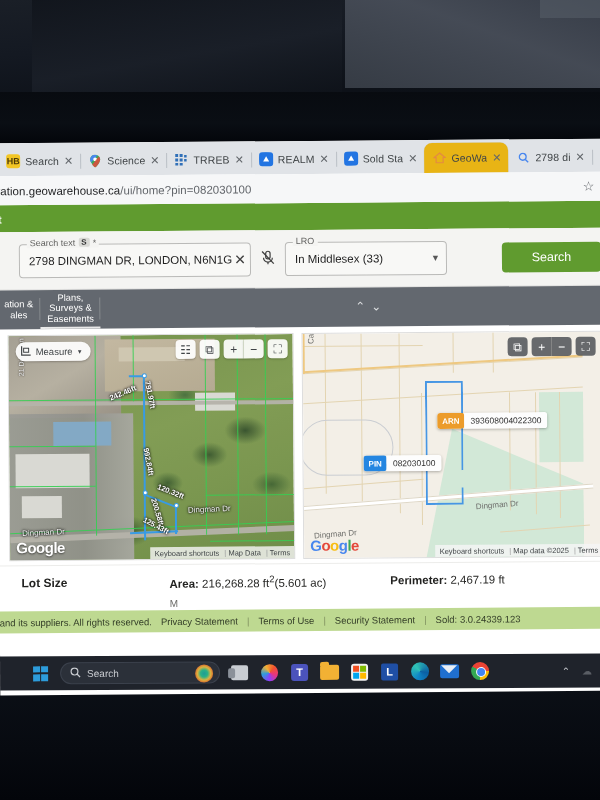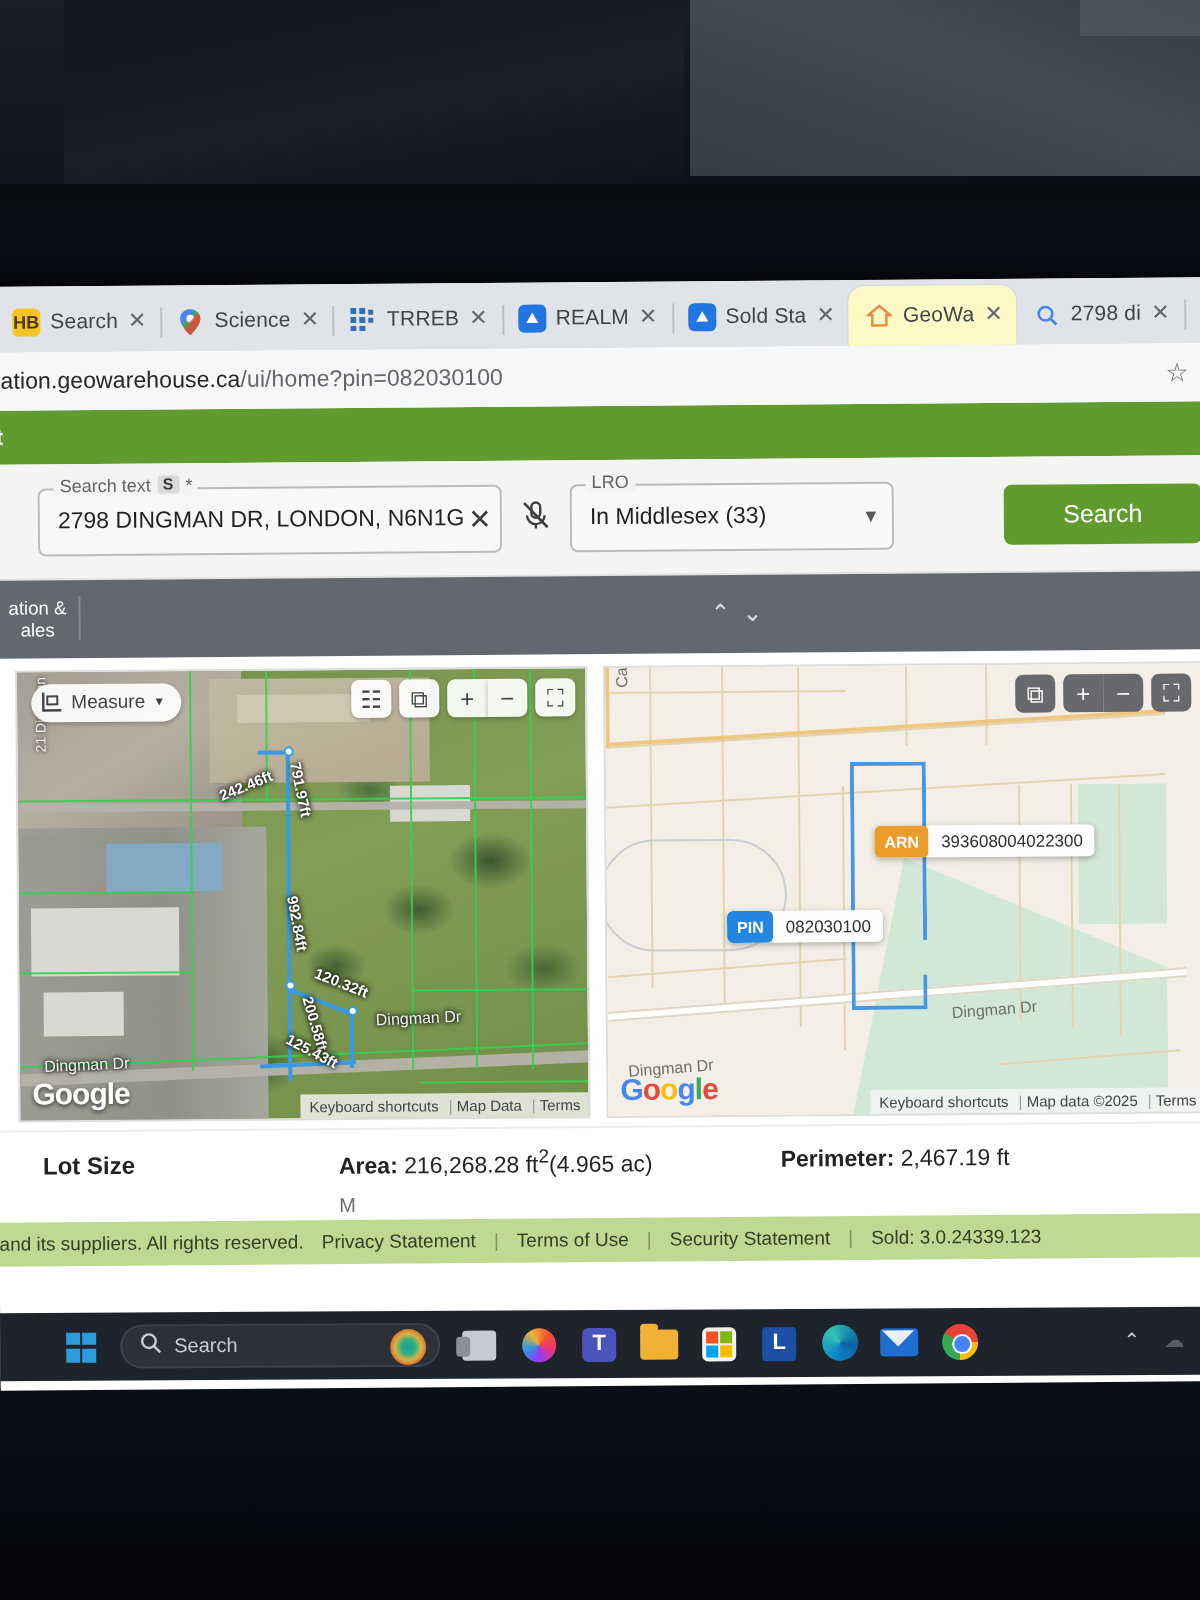--- a/index.html
+++ b/index.html
@@ -66,21 +66,21 @@
     height: 30px; padding: 0 7px 0 8px;
     font-size: 10.5px; color: #3c4043;
     position: relative; white-space: nowrap;
     max-width: 92px;
   }
   .tab + .tab::before {
     content: ""; position: absolute; left: 0; top: 8px;
     width: 1px; height: 15px; background: #b9bec4;
   }
   .tab.active {
-    background: #fef9c3; border-radius: 8px 8px 0 0;
+    background: #eab308; border-radius: 8px 8px 0 0;
     box-shadow: 0 0 0 .5px rgba(0,0,0,.06);
   }
   .tab.active::before, .tab.active + .tab::before { background: transparent; }
   .tab .favicon {
     width: 14px; height: 14px; flex: 0 0 14px;
     display: flex; align-items: center; justify-content: center;
     font-size: 9px; border-radius: 3px; overflow: hidden;
   }
   .tab .tlabel {
     overflow: hidden; text-overflow: clip; flex: 1 1 auto;
@@ -513,20 +513,23 @@
         <span class="val">In Middlesex (33)</span>
         <span class="caret">▼</span>
       </div>
 
       <div class="searchbtn">Search</div>
     </div>
 
     <div class="navbar">
       <div class="navitem sep">ation &amp;
 ales</div>
+      <div class="navitem sep underlined">Plans,
+Surveys &amp;
+Easements</div>
       <div class="navchevs">
         <span>⌃</span>
         <span>⌄</span>
       </div>
     </div>
 
     <div class="mapsrow">
 
       <div class="mapbox" id="map-left">
         <div class="sat">
@@ -663,21 +666,21 @@
           <span>Keyboard shortcuts</span>
           <span>Map data ©2025</span>
           <span>Terms</span>
         </div>
       </div>
     </div>
 
     <div class="lotrow">
       <span class="title">Lot Size</span>
       <span class="kv"><b>Area:</b>
-        <span>216,268.28 ft</span><span class="u">2</span><span>(4.965 ac)</span></span>
+        <span>216,268.28 ft</span><span class="u">2</span><span>(5.601 ac)</span></span>
       <span class="kv"><b>Perimeter:</b>
         <span>2,467.19 ft</span></span>
     </div>
     <div class="lotrow2">M</div>
 
     <div class="footer">
       <span>and its suppliers. All rights reserved.</span>
       <span>Privacy Statement</span>
       <span class="sep">|</span>
       <span>Terms of Use</span>

